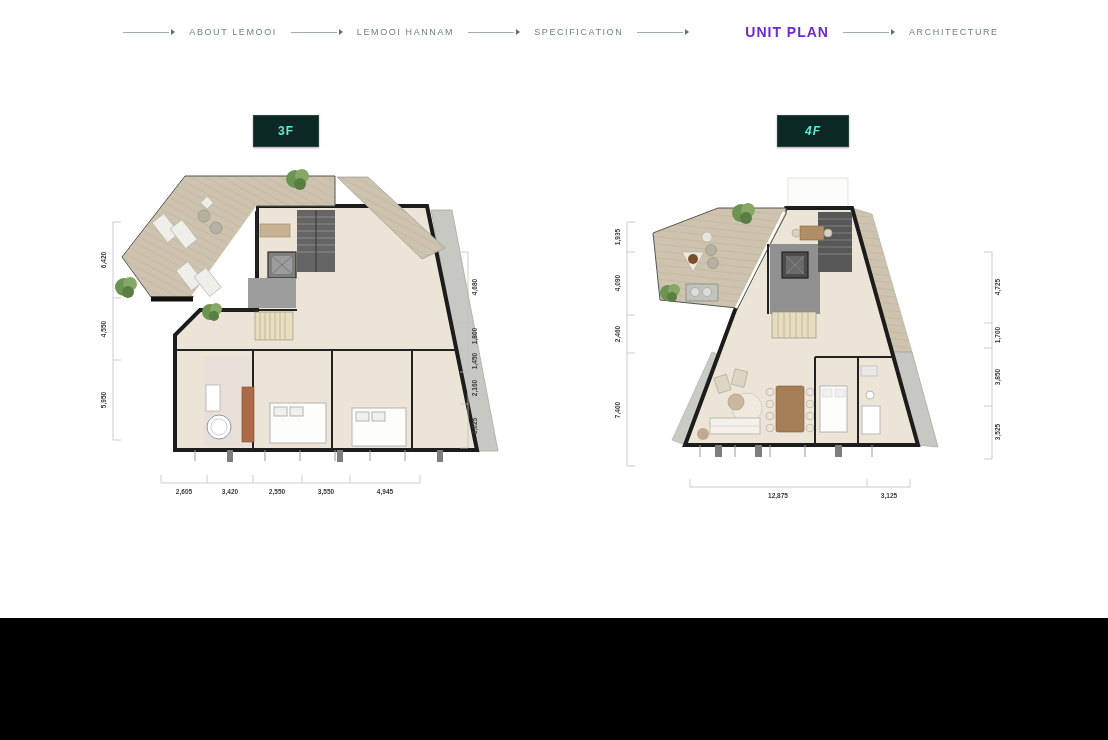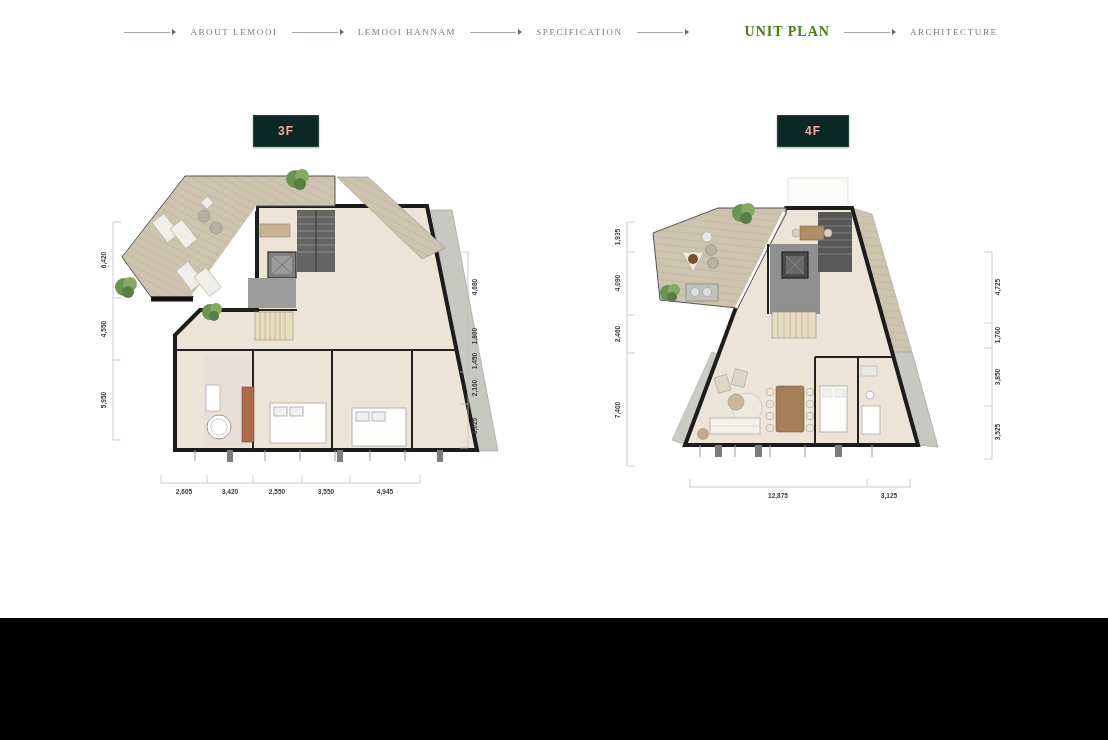--- a/index.html
+++ b/index.html
@@ -6,29 +6,29 @@
   .stage{position:relative;width:1108px;height:740px;background:#ffffff;overflow:hidden;
          font-family:"Liberation Sans", sans-serif;}
   
   .nav{position:absolute;left:0;top:18px;width:1108px;height:28px;
        display:flex;align-items:center;justify-content:center;}
   .nav-sep{display:flex;align-items:center;margin:0 14px;}
   .nav-sep .line{display:block;width:46px;height:1px;background:#9fadab;}
   .nav-sep .dot{display:block;width:0;height:0;margin-left:2px;
       border-top:3px solid transparent;border-bottom:3px solid transparent;
       border-left:4px solid #5d7371;}
-  .nav-item{font-family:Liberation Serif, serif;font-size:9px;letter-spacing:1.6px;
+  .nav-item{font-family:Liberation Sans, sans-serif;font-size:9px;letter-spacing:1.6px;
       color:#6f8280;white-space:nowrap;cursor:pointer;}
-  .nav-item.active{font-size:14px;font-weight:bold;color:#4d7c0f;letter-spacing:1px;margin-left:42px;}
+  .nav-item.active{font-size:14px;font-weight:bold;color:#6d28d9;letter-spacing:1px;margin-left:42px;}
   
   .floor-tag{position:absolute;top:115px;height:30px;display:flex;align-items:center;justify-content:center;
-      background:#0b2824;color:#fca5a5;font-weight:bold;font-size:12px;letter-spacing:1px;
+      background:#0b2824;color:#5eead4;font-weight:bold;font-size:12px;letter-spacing:1px;
       border:1px solid #27443d;box-shadow:0 1px 2px rgba(0,0,0,.35);}
   #tag-3f{left:253px;width:64px;}
-  #tag-4f{left:777px;width:70px;}
+  #tag-4f{left:777px;width:70px;font-style:italic;}
   
   .plan-svg{position:absolute;}
   #plan-3f{left:100px;top:160px;width:400px;height:350px;}
   #plan-4f{left:600px;top:160px;width:440px;height:350px;}
   
   .watermark{position:absolute;left:402px;top:340px;z-index:6;
       font-size:54px;font-weight:bold;color:#c4c4c4;opacity:.85;letter-spacing:1px;white-space:nowrap;}
   
   .bottom-bar{position:absolute;left:0;top:618px;width:1108px;height:122px;background:#000;}
   

